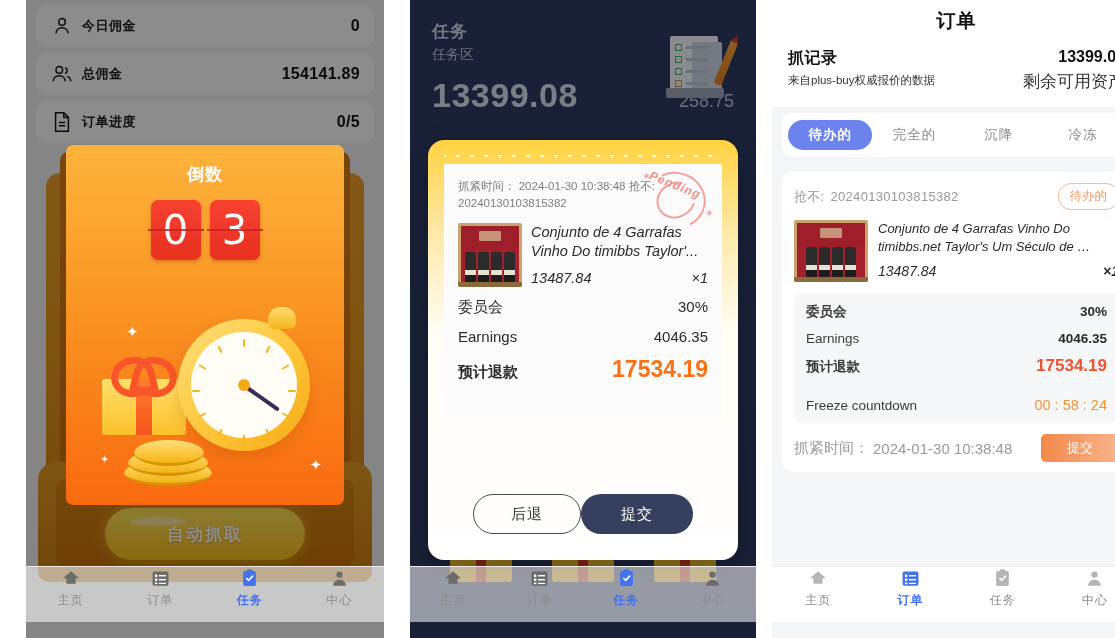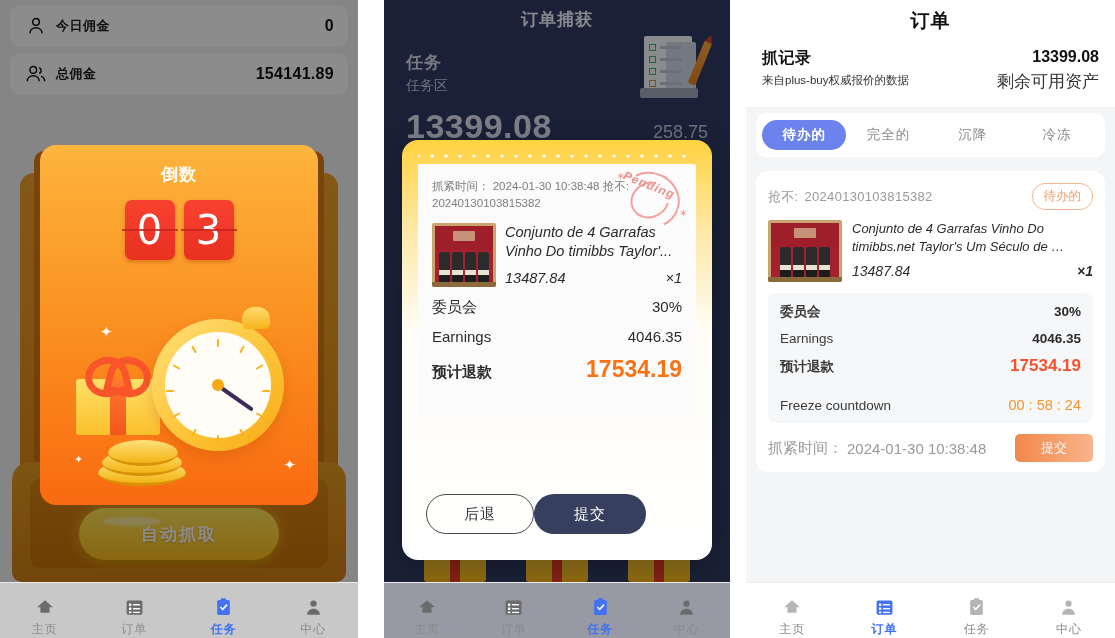--- a/index.html
+++ b/index.html
@@ -1,21 +1,21 @@
 <!DOCTYPE html>
 <html><head>
 <meta charset="utf-8">
 <style>
   * { box-sizing: border-box; margin:0; padding:0; }
   html,body{
     width:1115px; height:638px; overflow:hidden;
     background:#ffffff;
     font-family:"Liberation Sans","DejaVu Sans",sans-serif;
   }
-  .stage{ position:relative; width:1115px; height:638px; display:flex; background:#fff; }
+  .stage{ position:relative; width:1115px; height:638px; display:flex; background:#fff;padding-left:26px; }
 
   
   .panel{ position:relative; overflow:hidden; height:638px; flex:none; }
 
   
   #panel1{ width:358px; margin-left:0px; background:#f2f2f4; }
   #p1-content{ position:absolute; inset:0; }
   .p1-statcard{
     background:#ffffff; border-radius:10px; margin:6px 10px 0 10px;
     height:42px; display:flex; align-items:center; padding:0 14px;
@@ -73,21 +73,21 @@
   .gift-bow::before,.gift-bow::after{
     content:""; position:absolute; top:0; width:20px; height:18px;
     border:5px solid #e23b22; border-radius:50% 50% 0 50%;
   }
   .gift-bow::before{ left:-2px; transform:rotate(-12deg); }
   .gift-bow::after{ right:-2px; transform:rotate(12deg) scaleX(-1); border-radius:50% 50% 0 50%; }
 
   
   #countdown-card{
     position:absolute; left:40px; top:145px; width:278px; height:360px;
-    border-radius:16px; overflow:hidden;
+    border-radius:7px; overflow:hidden;
     background:linear-gradient(180deg,#fdb43d 0%,#fa9422 45%,#f96a10 100%);
     z-index:30;
   }
   .cd-title{ text-align:center; color:#fff; font-size:17px; font-weight:700; margin-top:18px; letter-spacing:1px;}
   .cd-digits{ display:flex; justify-content:center; gap:9px; margin-top:14px; }
   .cd-digit{
     width:50px; height:60px; border-radius:7px; position:relative;
     background:linear-gradient(180deg,#f8422f 0%,#f0392a 49%,#ef3628 51%,#e8311f 100%);
     color:#fff; font-size:40px; font-weight:400; line-height:60px; text-align:center;
     font-family:"DejaVu Sans",sans-serif;
@@ -120,22 +120,22 @@
   .coins{ position:absolute; left:58px; bottom:4px; width:96px; height:46px;}
   .coin{ position:absolute; width:88px; height:26px; border-radius:50%;
     background:linear-gradient(180deg,#ffe27a 0%,#f3b315 100%); border-bottom:3px solid #d79208;}
   .spark{ position:absolute; color:#fff; font-size:15px; opacity:.95;}
 
   
   #p1-overlay{ position:absolute; inset:0; background:rgba(0,0,0,.45); z-index:20; }
 
   
   .nav{
-    position:absolute; left:0; right:0; bottom:0; height:56px; background:#fff;
-    display:flex; align-items:flex-end; border-top:1px solid #ececec; z-index:25;
+    position:absolute; left:0; right:0; bottom:16px; height:56px; background:#fff;
+    display:flex; align-items:flex-start; border-top:1px solid #ececec; z-index:25;
   }
   .nav-item{ flex:1; display:flex; flex-direction:column; align-items:center; justify-content:center; gap:3px;}
   .nav-ic{ width:22px; height:22px; display:flex; align-items:center; justify-content:center;}
   .nav-lb{ font-size:12px; color:#8a8a8a; letter-spacing:1px;}
   .nav-item.active .nav-lb{ color:#4272f0; font-weight:700;}
 
   
   #panel2{ width:346px; margin-left:26px; background:#2e3a5e; }
   #p2-bg{ position:absolute; inset:0; background:linear-gradient(180deg,#2b3860 0%,#2e3a5e 100%);}
   .p2-title{ text-align:center; color:#e8eaf2; font-size:17px; font-weight:700; padding-top:8px; letter-spacing:1px;}
@@ -196,21 +196,21 @@
   .prod-img .bot{ width:11px; background:linear-gradient(180deg,#2b2b2b 60%,#e8e2d2 60%,#e8e2d2 78%,#1d1d1d 78%); border-radius:2px 2px 1px 1px;}
   .prod-img .wood{ position:absolute; left:0; right:0; bottom:0; height:5px; background:#8b6a3c;}
   .prod-txt{ flex:1; min-width:0;font-style:italic;}
   .prod-name{ font-size:14.5px; color:#2b2b2b; line-height:1.35; }
   .prod-row{ display:flex; margin-top:8px; font-size:14.5px; color:#2b2b2b;}
   .prod-row .q{ margin-left:auto; }
   .rc-line{ display:flex; align-items:baseline; margin-top:11px; font-size:15px; color:#2b2b2b;}
   .rc-line .v{ margin-left:auto;}
   .rc-line.big .v{ font-size:23px; color:#f97316; font-weight:600;}
   .rc-line.big .k{ font-weight:600;}
-  .p2-actions{ position:absolute; left:24px; right:24px; bottom:26px; display:flex; justify-content:flex-start;}
+  .p2-actions{ position:absolute; left:24px; right:24px; bottom:26px; display:flex; justify-content:center;}
   .btn-back{ width:108px; height:40px; border-radius:20px; border:1.5px solid #4a4a4a; background:transparent;
     color:#333; font-size:15px; display:flex; align-items:center; justify-content:center; letter-spacing:1px;}
   .btn-submit{ width:112px; height:40px; border-radius:20px; background:#36405e; color:#fff; font-size:15px;
     display:flex; align-items:center; justify-content:center; letter-spacing:1px;}
   #p2-overlay{ position:absolute; inset:0; background:rgba(0,0,0,.42); z-index:12;}
 
   
   #panel3{ width:369px; margin-left:16px; background:#f4f5f7; }
   .p3-head{ background:#fff; padding:8px 16px 14px 16px;}
   .p3-title{ text-align:center; font-size:19px; font-weight:700; color:#111; letter-spacing:1px;}
@@ -274,20 +274,31 @@
           <svg width="24" height="22" viewBox="0 0 26 24" fill="none" stroke="#111" stroke-width="1.6">
             <circle cx="10" cy="7.5" r="3.6"></circle>
               <path d="M3.5 20c0-3.6 2.9-6 6.5-6s6.5 2.4 6.5 6"></path>
             <path d="M16.5 5.2a3.3 3.3 0 0 1 0 6.2M18.5 14.6c2.4.7 4 2.7 4 5.4"></path>
           </svg>
         </span>
         <span class="p1-label">总佣金</span>
         <span class="p1-val">154141.89</span>
       </div>
 
+      <div class="p1-statcard">
+        <span class="p1-ic">
+          <svg width="20" height="22" viewBox="0 0 20 24" fill="none" stroke="#111" stroke-width="1.6">
+            <path d="M3 2h9l5 5v15H3z"></path>
+              <path d="M12 2v5h5"></path>
+              <path d="M6.5 12.5h7M6.5 16h7"></path>
+          </svg>
+        </span>
+        <span class="p1-label">订单进度</span>
+        <span class="p1-val">0/5</span>
+      </div>
 
       <div id="machine">
         <div class="machine-body"></div>
         <div class="machine-neck"></div>
         <div class="machine-base">
           <div class="machine-base-inner"></div>
         </div>
         <div class="gift-row">
           <div class="gift">
               <div class="gift-box"></div>
@@ -390,21 +401,20 @@
               <path d="M4 21c0-4.4 3.6-7.5 8-7.5s8 3.1 8 7.5z"></path>
             </svg>
         </span>
         <span class="nav-lb">中心</span>
       </div>
     </div>
   </div>
 
   <div class="panel" id="panel2">
     <div id="p2-bg">
-      <div class="p2-title">订单捕获</div>
       <div class="p2-clip">
         <div class="clip-paper"></div>
         <div class="clip-paper2"></div>
         <div class="clip-line" style="top:10px"></div>
           <div class="clip-chk" style="top:8px"></div>
         <div class="clip-line" style="top:22px"></div>
           <div class="clip-chk" style="top:20px"></div>
         <div class="clip-line" style="top:34px"></div>
           <div class="clip-chk" style="top:32px"></div>
         <div class="clip-line" style="top:46px"></div>

